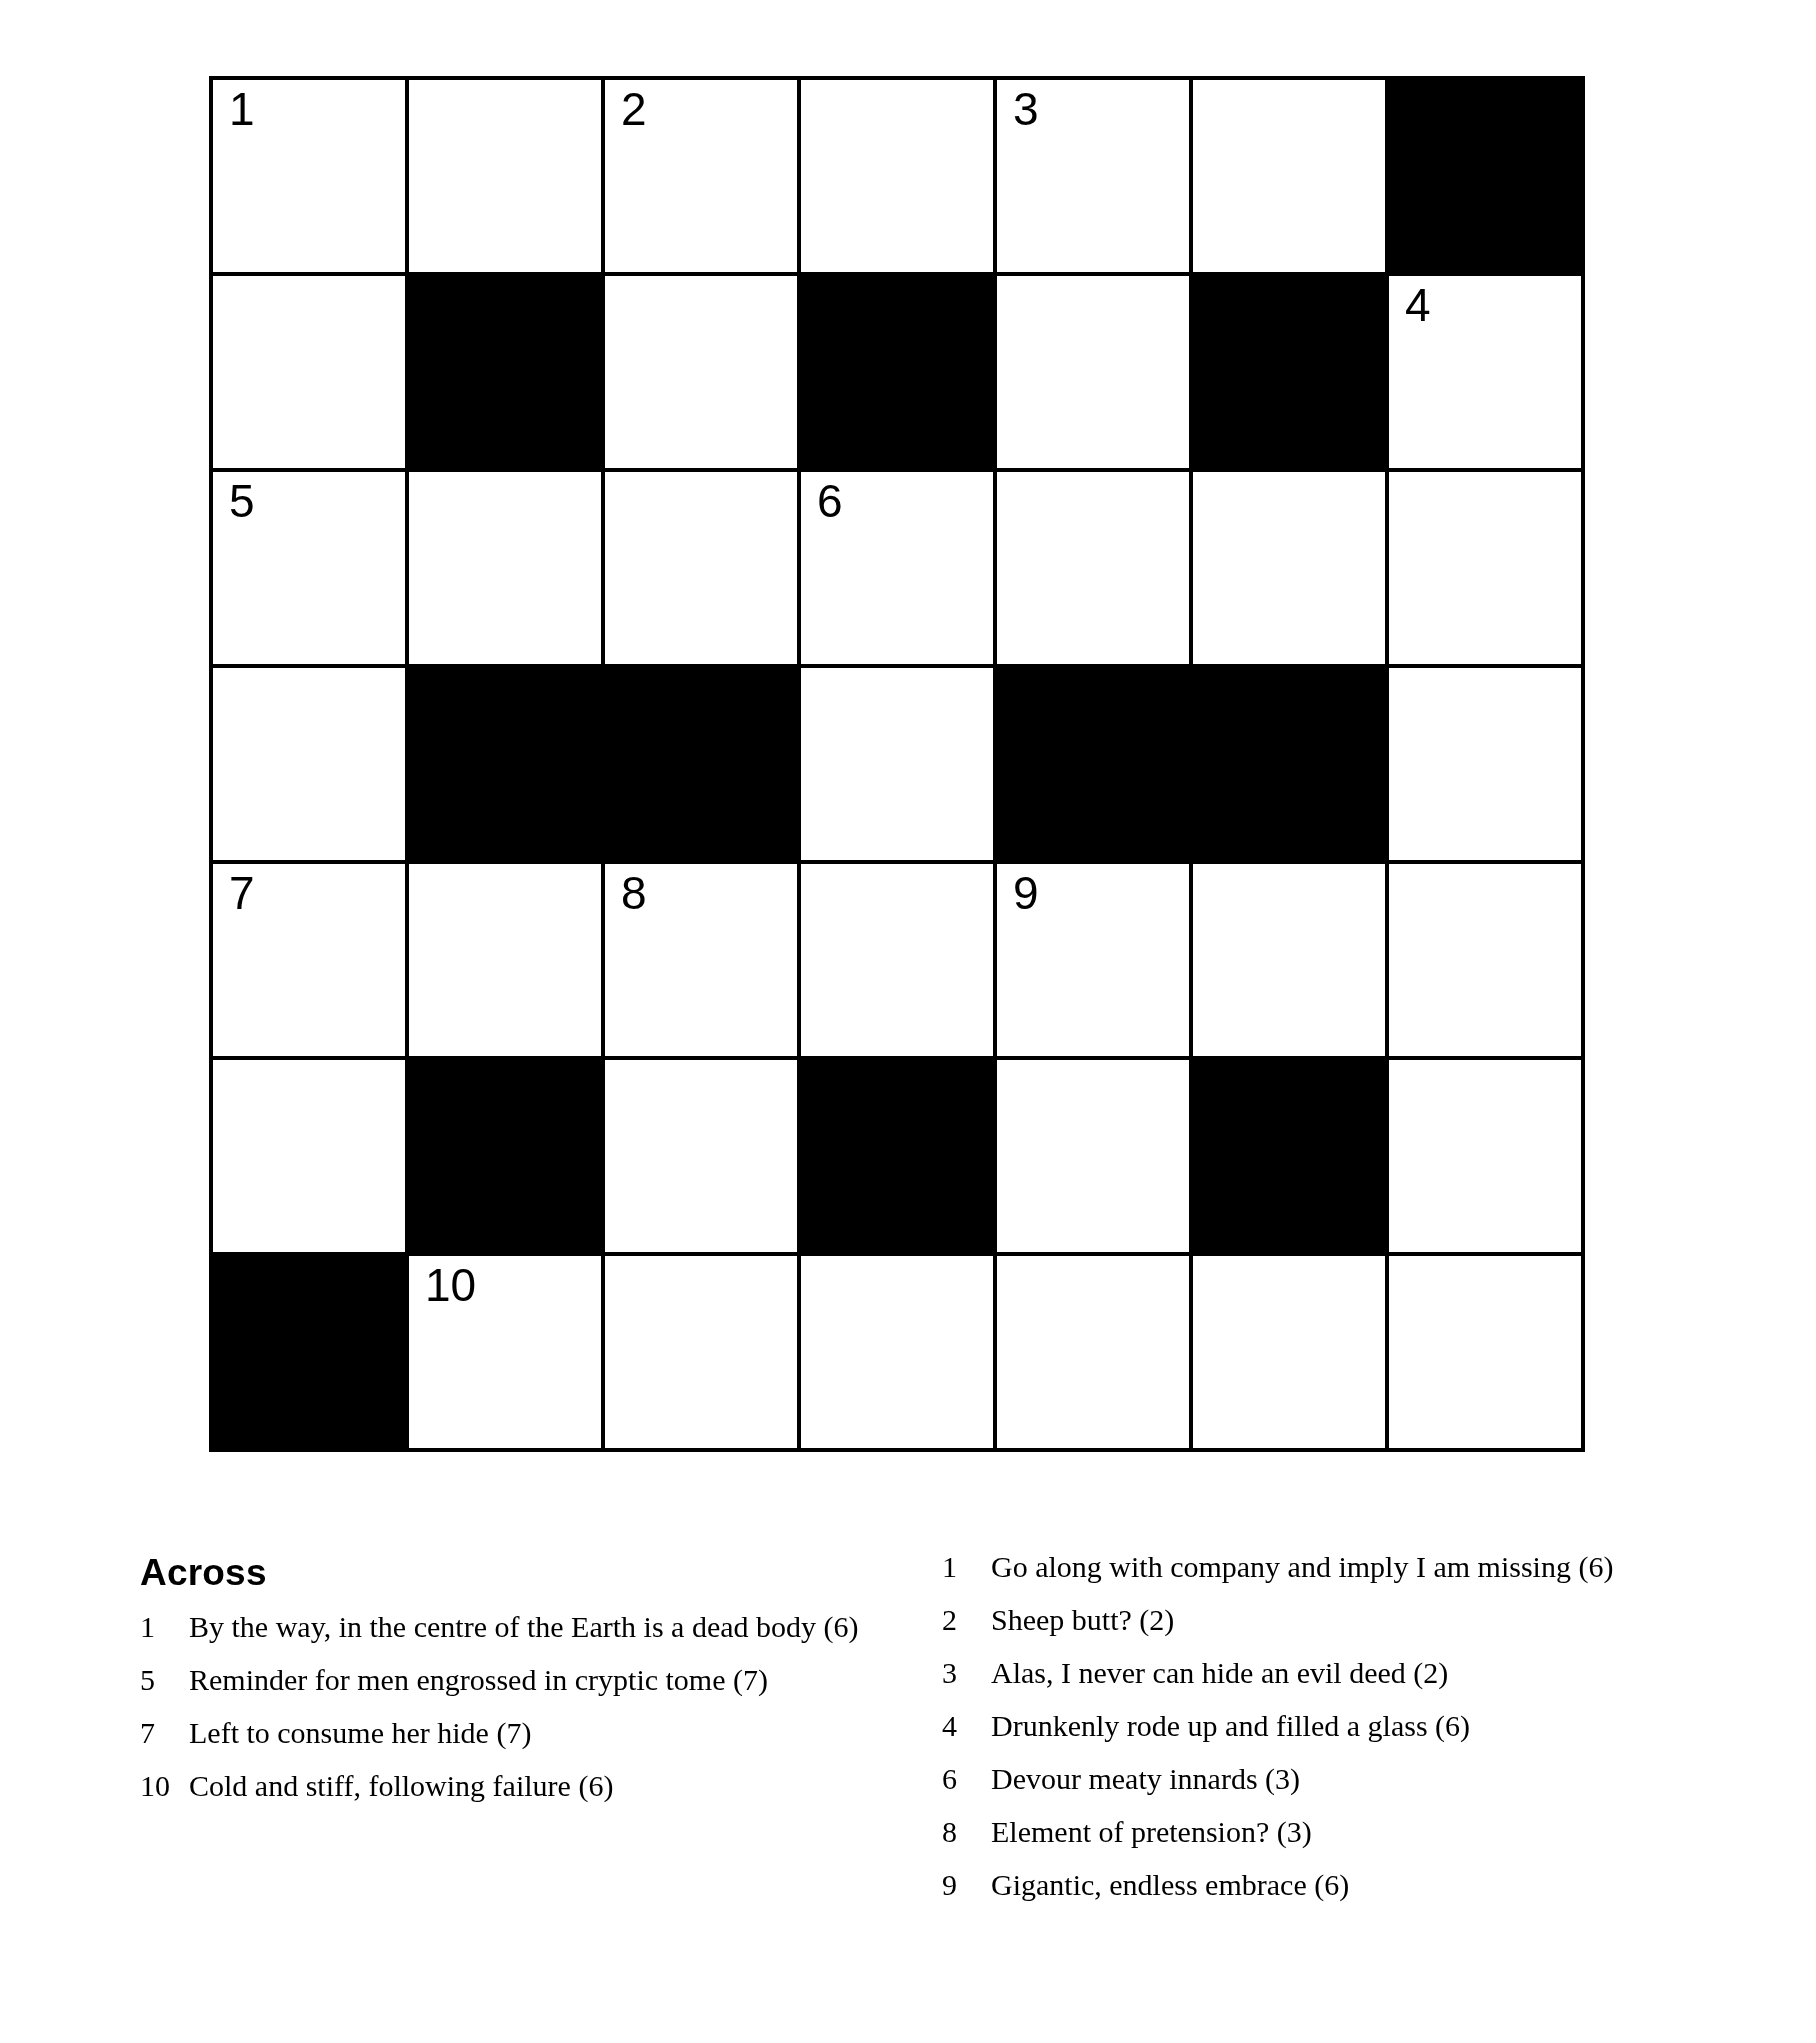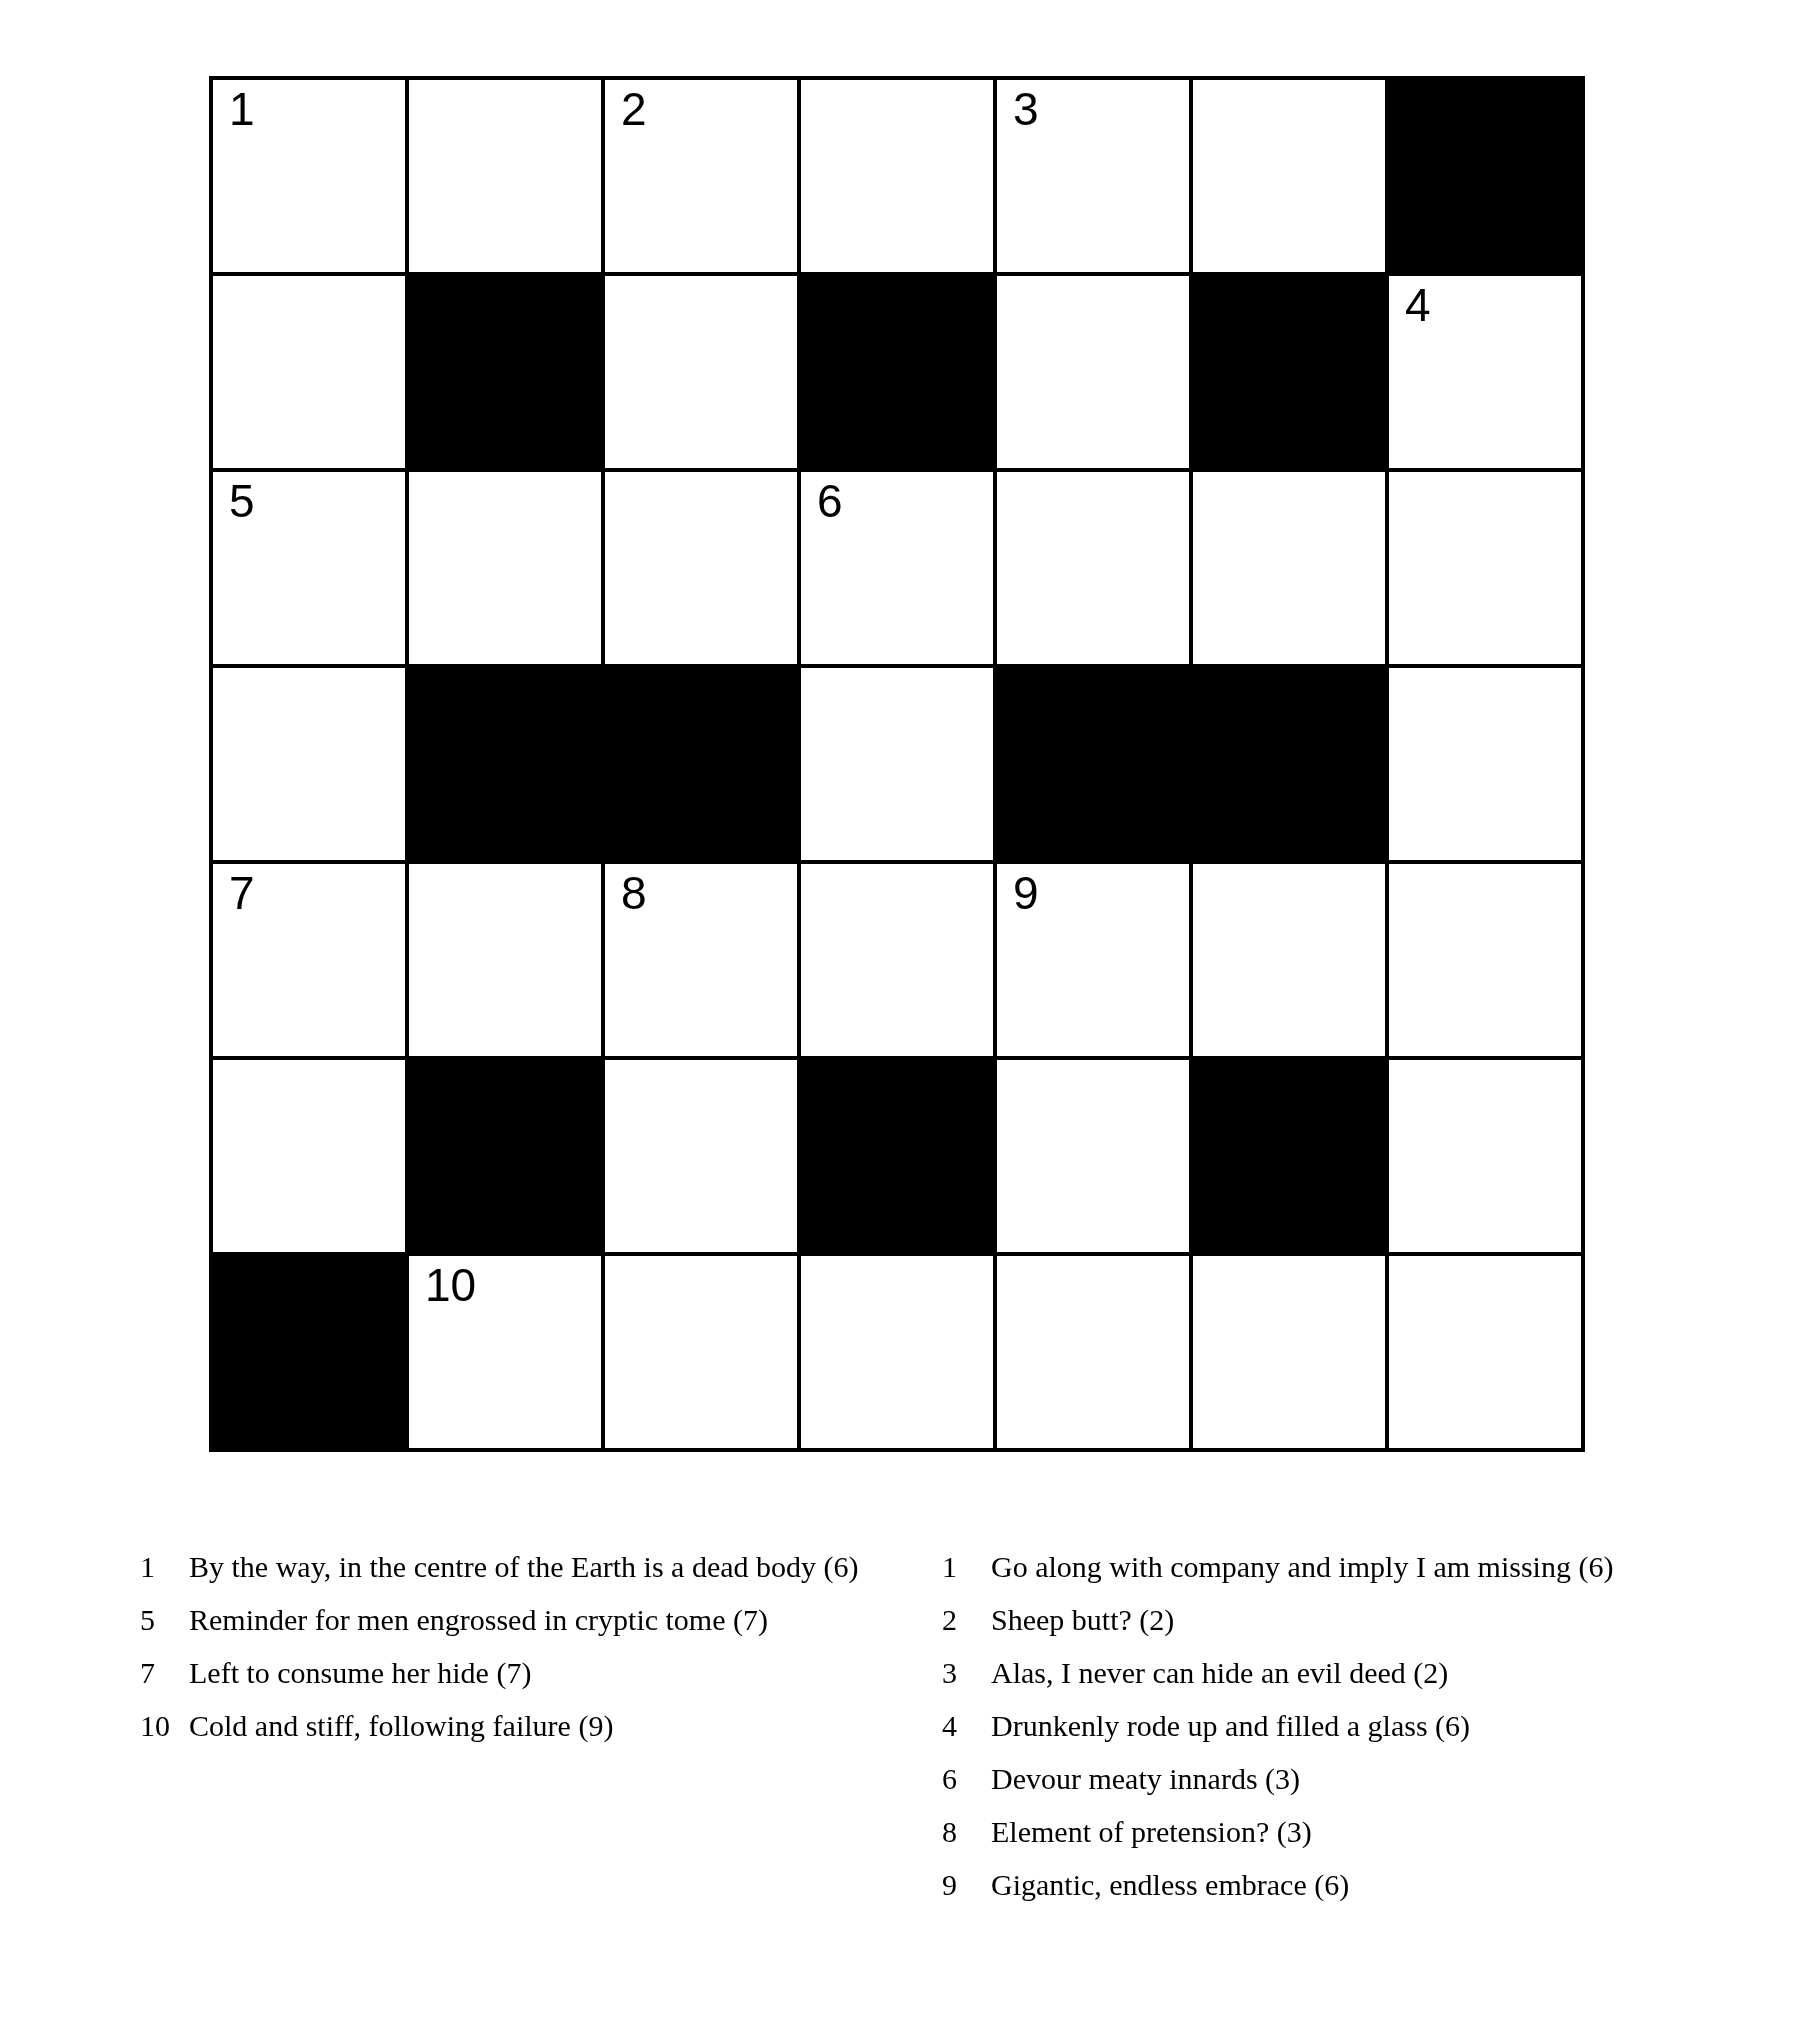--- a/index.html
+++ b/index.html
@@ -190,36 +190,37 @@
             <td></td>
             <td></td>
           </tr>
         </tbody>
     </table>
   </div>
 
   <div class="clues">
 
     <div class="clue-col across">
+      <div class="clue-heading">Across</div>
       <ol class="clue-list">
           <li>
             <span class="num">1</span>
             <span class="txt">By the way, in the centre of the Earth is a dead body (6)</span>
           </li>
           <li>
             <span class="num">5</span>
             <span class="txt">Reminder for men engrossed in cryptic tome (7)</span>
           </li>
           <li>
             <span class="num">7</span>
             <span class="txt">Left to consume her hide (7)</span>
           </li>
           <li>
             <span class="num">10</span>
-            <span class="txt">Cold and stiff, following failure (9)</span>
+            <span class="txt">Cold and stiff, following failure (6)</span>
           </li>
         </ol>
     </div>
 
     <div class="clue-col down">
       <ol class="clue-list">
           <li>
             <span class="num">1</span>
             <span class="txt">Go along with company and imply I am missing (6)</span>
           </li>

